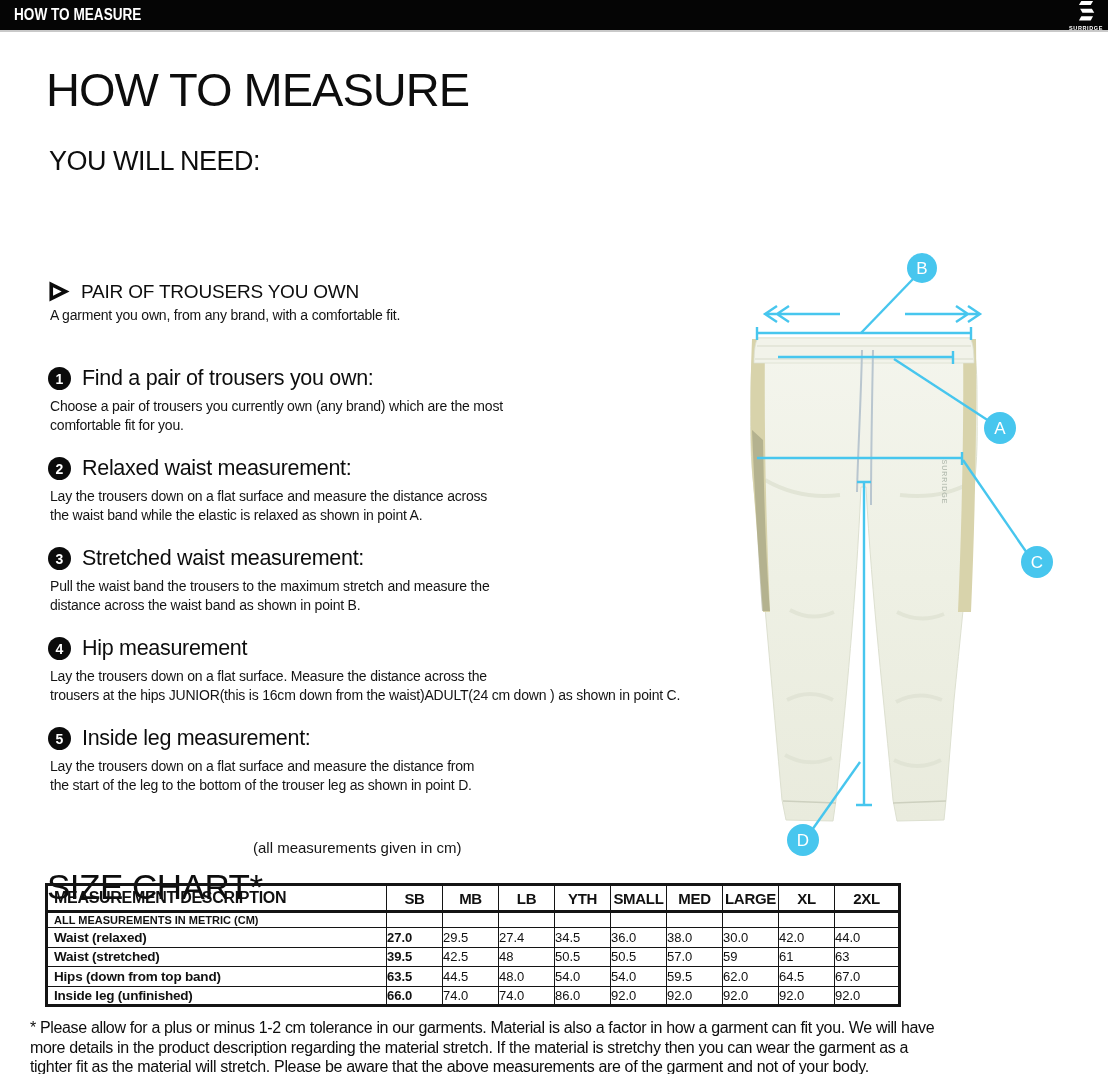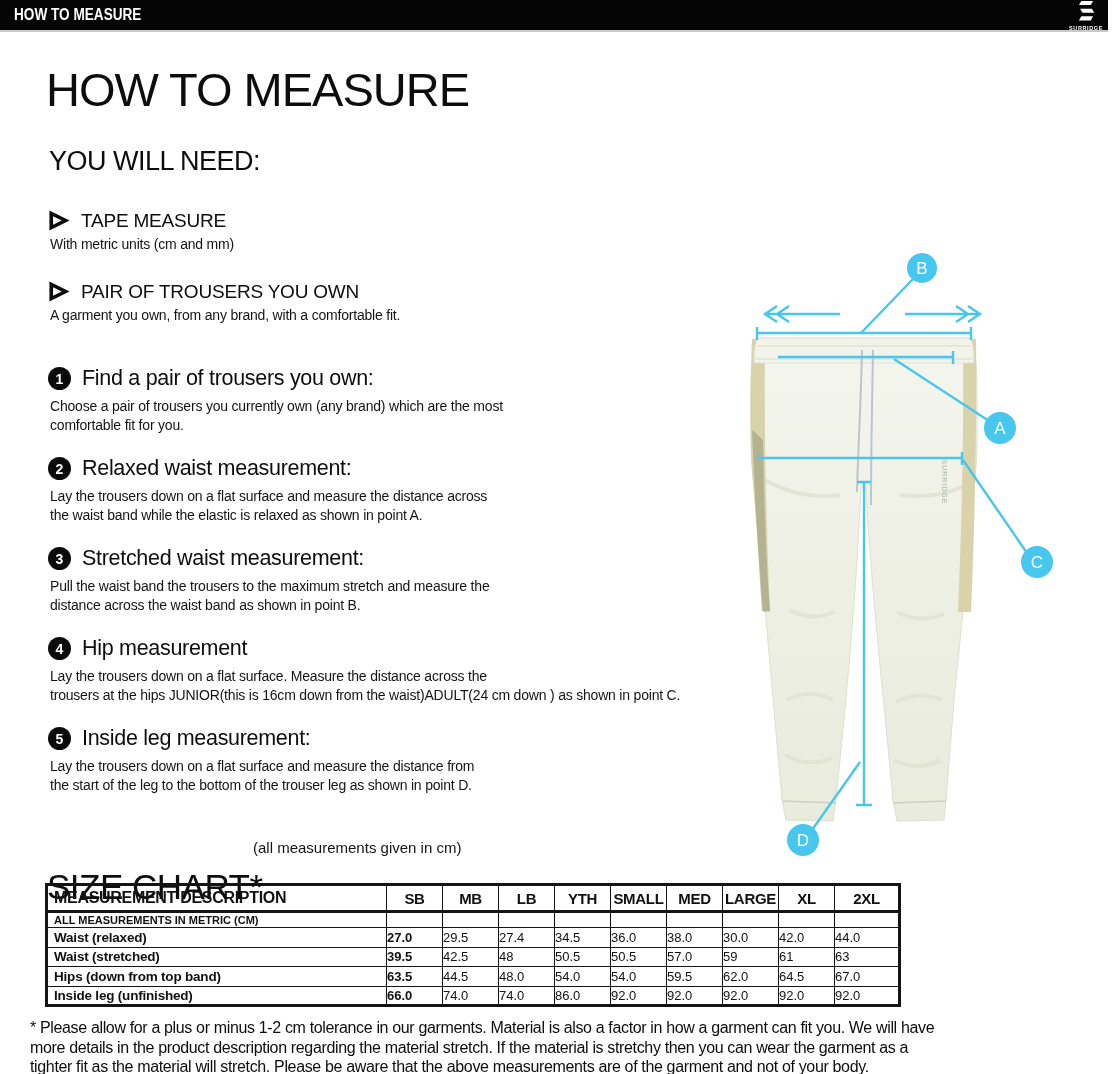--- a/index.html
+++ b/index.html
@@ -77,30 +77,20 @@
         <polygon points="5,13 15,13 13,16.5 3,16.5" fill="#fff"></polygon>
       </svg>
       <span class="brand-text">SURRIDGE</span>
     </div>
   </div>
   <div class="topbar-rule"></div>
 
   <div class="h1">HOW TO MEASURE</div>
   <div class="h2">YOU WILL NEED:</div>
 
-  <div class="req" style="top:209px;">
-    <div class="req-head">
-      <svg width="23" height="23" viewBox="0 0 16 16">
-        <path d="M1,1 L15,8 L1,15 Z" fill="#0b0b0b"></path>
-        <path d="M3.5,5 L9.5,8 L3.5,11 Z" fill="#fff"></path>
-      </svg>
-      <span class="req-label">TAPE MEASURE</span>
-    </div>
-    <div class="req-desc">With metric units (cm and mm)</div>
-  </div>
 
   <div class="req" style="top:280px;">
     <div class="req-head">
       <svg width="23" height="23" viewBox="0 0 16 16">
         <path d="M1,1 L15,8 L1,15 Z" fill="#0b0b0b"></path>
         <path d="M3.5,5 L9.5,8 L3.5,11 Z" fill="#fff"></path>
       </svg>
       <span class="req-label">PAIR OF TROUSERS YOU OWN</span>
     </div>
     <div class="req-desc">A garment you own, from any brand, with a comfortable fit.</div>

